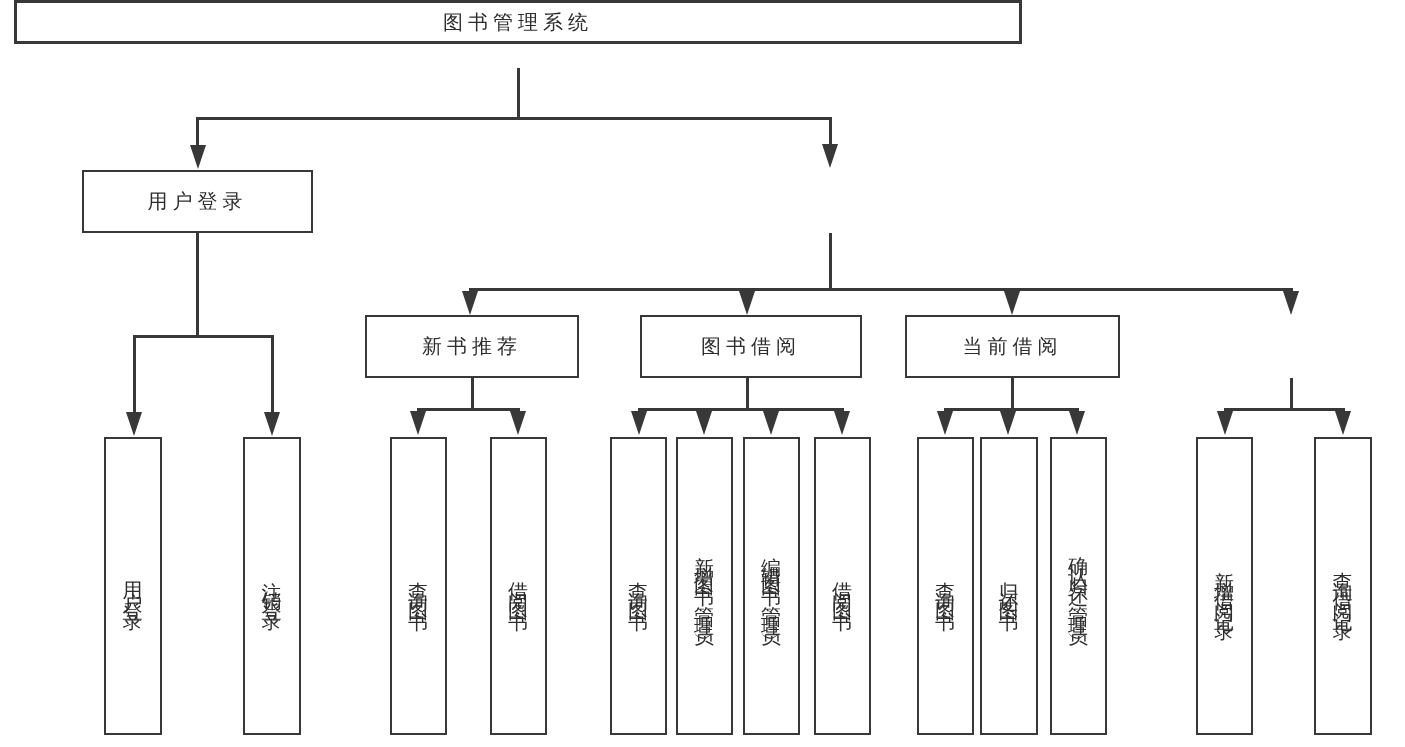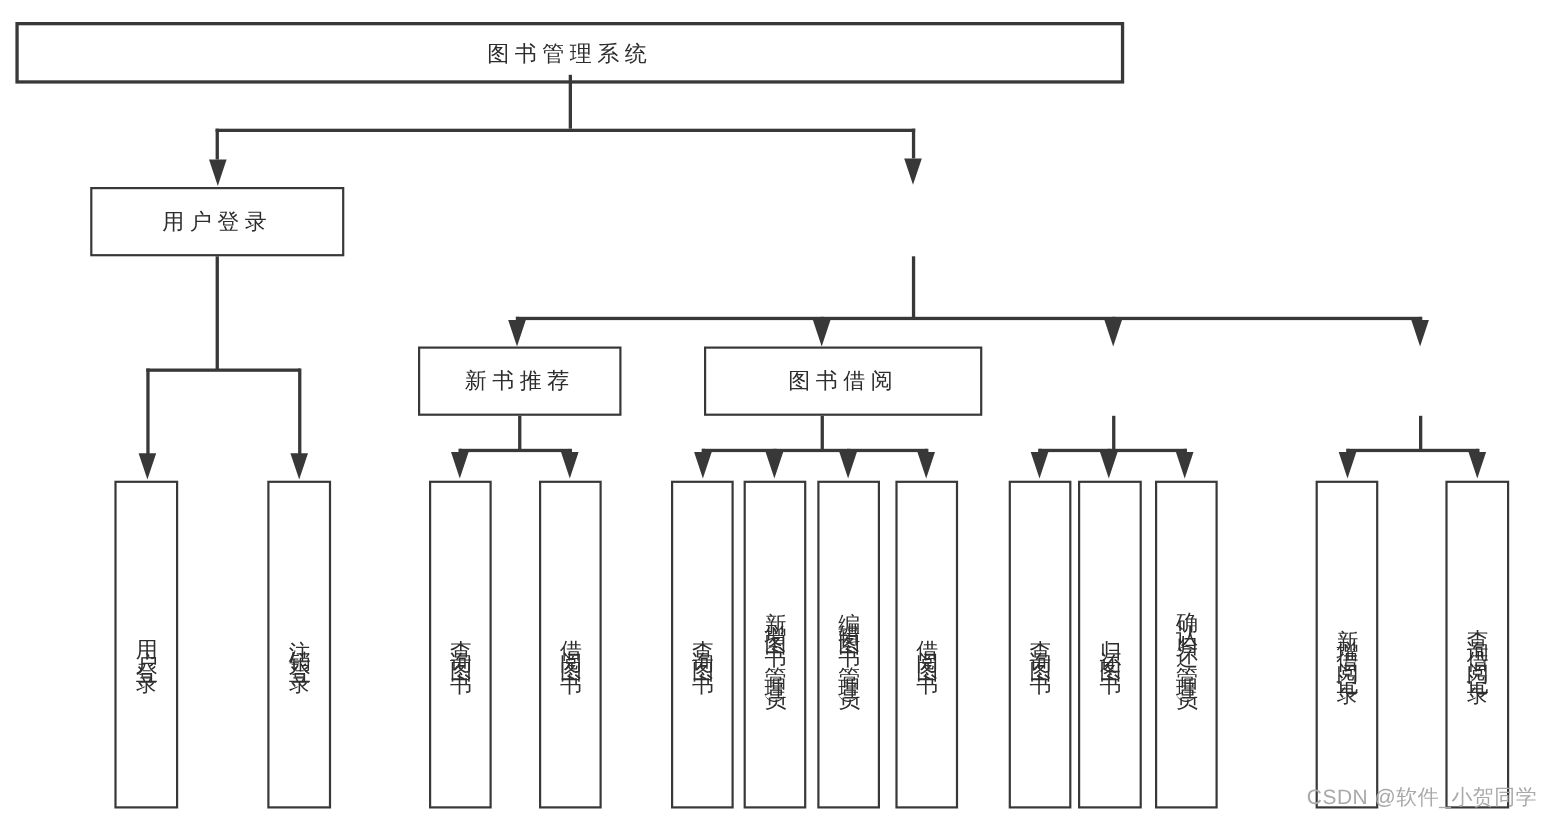--- a/index.html
+++ b/index.html
@@ -49,21 +49,21 @@
     letter-spacing: 0.5px;
     z-index: 5;
     white-space: nowrap;
   }
 </style>
 </head>
 <body>
 
 <div class="canvas">
 
-  <div class="box root" style="left:14px;top:20px;width:1008px;height:56px">图书管理系统</div>
+  <div class="box root" style="left:14px;top:0;width:1008px;height:44px">图书管理系统</div>
 
   <div class="vl" style="left:517px;top:68px;height:49px"></div>
   <div class="hl" style="left:196px;top:117px;width:636px"></div>
   <div class="vl" style="left:196px;top:117px;height:28px"></div>
   <div class="ar" style="left:190px;top:145px"></div>
   <div class="vl" style="left:829px;top:117px;height:27px"></div>
   <div class="ar" style="left:822px;top:144px"></div>
 
   <div class="box" style="left:82px;top:170px;width:231px;height:63px">用户登录</div>
 
@@ -78,22 +78,23 @@
   <div class="hl" style="left:469px;top:288px;width:823px"></div>
   <div class="vl" style="left:469px;top:288px;height:6px"></div>
   <div class="ar" style="left:462px;top:291px"></div>
   <div class="vl" style="left:746px;top:288px;height:6px"></div>
   <div class="ar" style="left:739px;top:291px"></div>
   <div class="vl" style="left:1011px;top:288px;height:6px"></div>
   <div class="ar" style="left:1004px;top:291px"></div>
   <div class="vl" style="left:1290px;top:288px;height:6px"></div>
   <div class="ar" style="left:1283px;top:291px"></div>
 
-  <div class="box" style="left:380px;top:315px;width:185px;height:63px">新书推荐</div>
-  <div class="box" style="left:640px;top:315px;width:253px;height:63px">图书借阅</div>
+  <div class="box" style="left:365px;top:315px;width:214px;height:63px">新书推荐</div>
+  <div class="box" style="left:640px;top:315px;width:222px;height:63px">图书借阅</div>
+  <div class="box" style="left:905px;top:315px;width:215px;height:63px">当前借阅</div>
 
   <div class="vl" style="left:471px;top:378px;height:32px"></div>
   <div class="hl" style="left:417px;top:408px;width:101px"></div>
   <div class="vl" style="left:417px;top:408px;height:5px"></div>
   <div class="ar" style="left:410px;top:411px"></div>
   <div class="vl" style="left:517px;top:408px;height:5px"></div>
   <div class="ar" style="left:510px;top:411px"></div>
 
   <div class="vl" style="left:746px;top:378px;height:32px"></div>
   <div class="hl" style="left:638px;top:408px;width:205px"></div>
@@ -133,15 +134,14 @@
   <div class="box leaf" style="left:743px;top:437px;width:57px;height:298px">编辑图书（管理员）</div>
   <div class="box leaf" style="left:814px;top:437px;width:57px;height:298px">借阅图书</div>
 
   <div class="box leaf" style="left:917px;top:437px;width:57px;height:298px">查询图书</div>
   <div class="box leaf" style="left:980px;top:437px;width:58px;height:298px">归还图书</div>
   <div class="box leaf" style="left:1050px;top:437px;width:57px;height:298px">确认归还（管理员）</div>
 
   <div class="box leaf" style="left:1196px;top:437px;width:57px;height:298px">新增借阅记录</div>
   <div class="box leaf" style="left:1314px;top:437px;width:58px;height:298px">查询借阅记录</div>
 
-  <div class="watermark">CSDN @软件_小贺同学</div>
 
 </div>
 
 </body></html>

